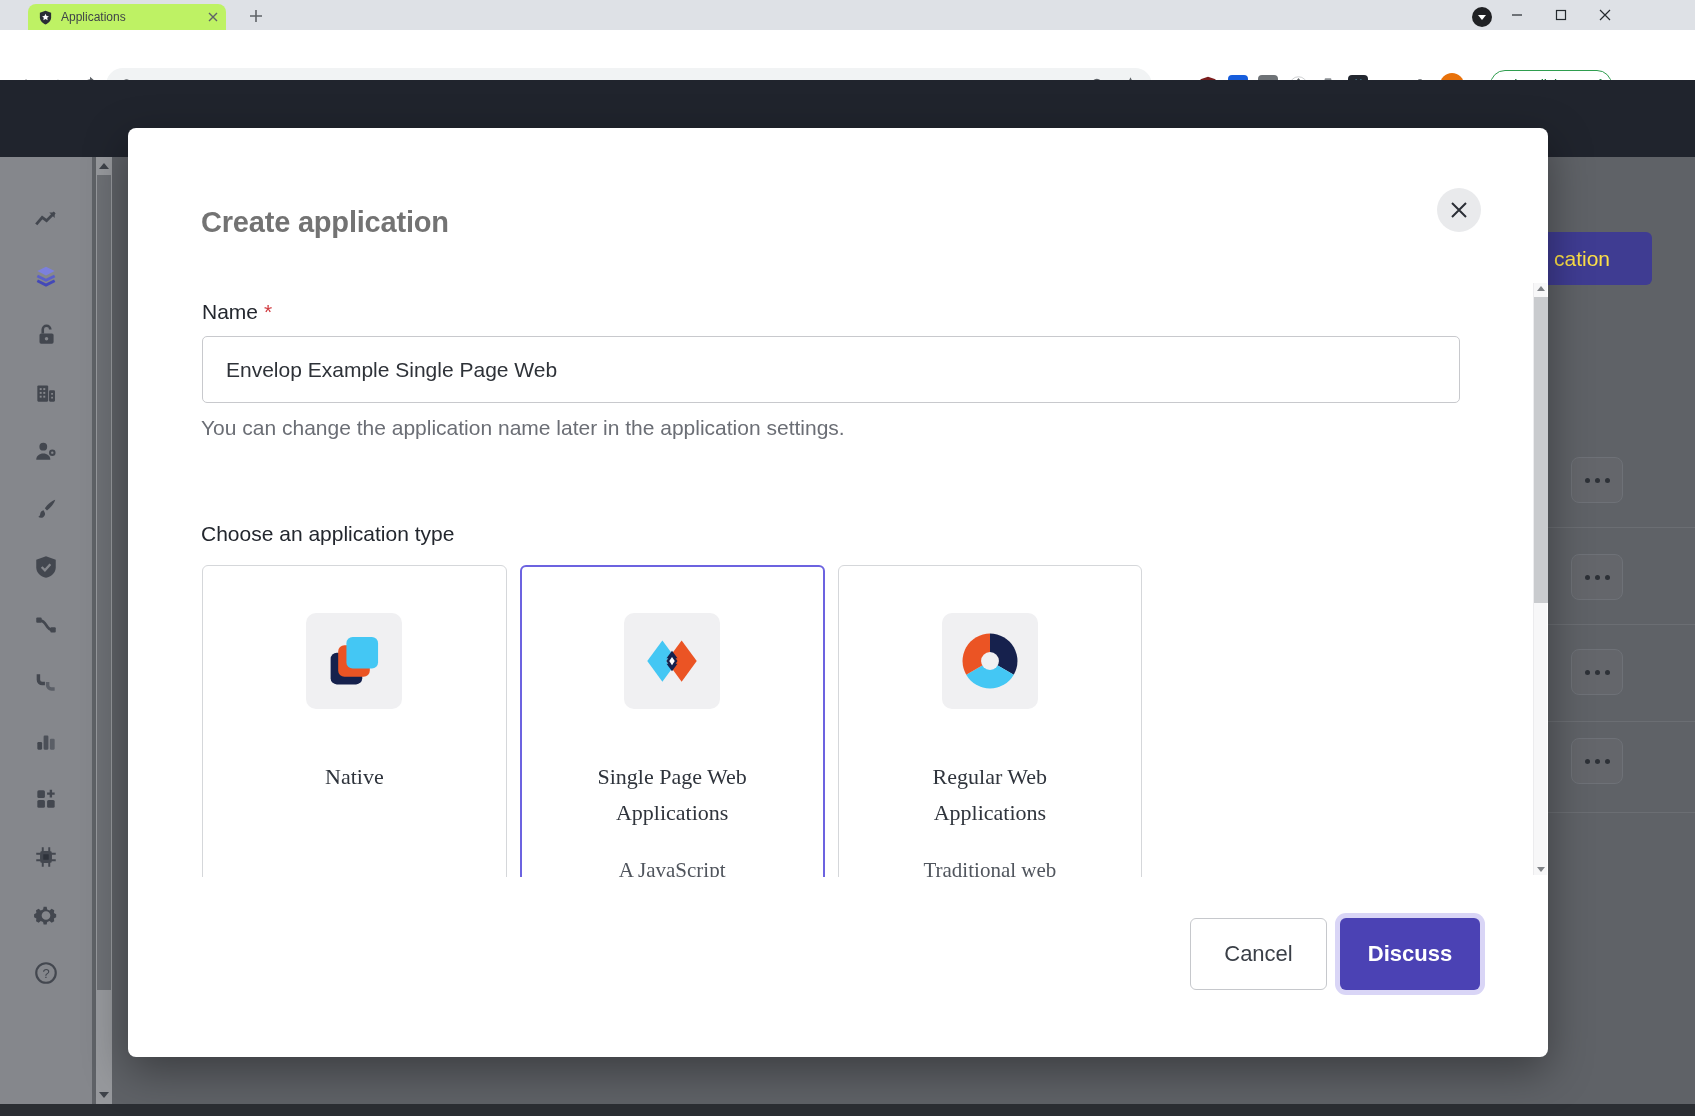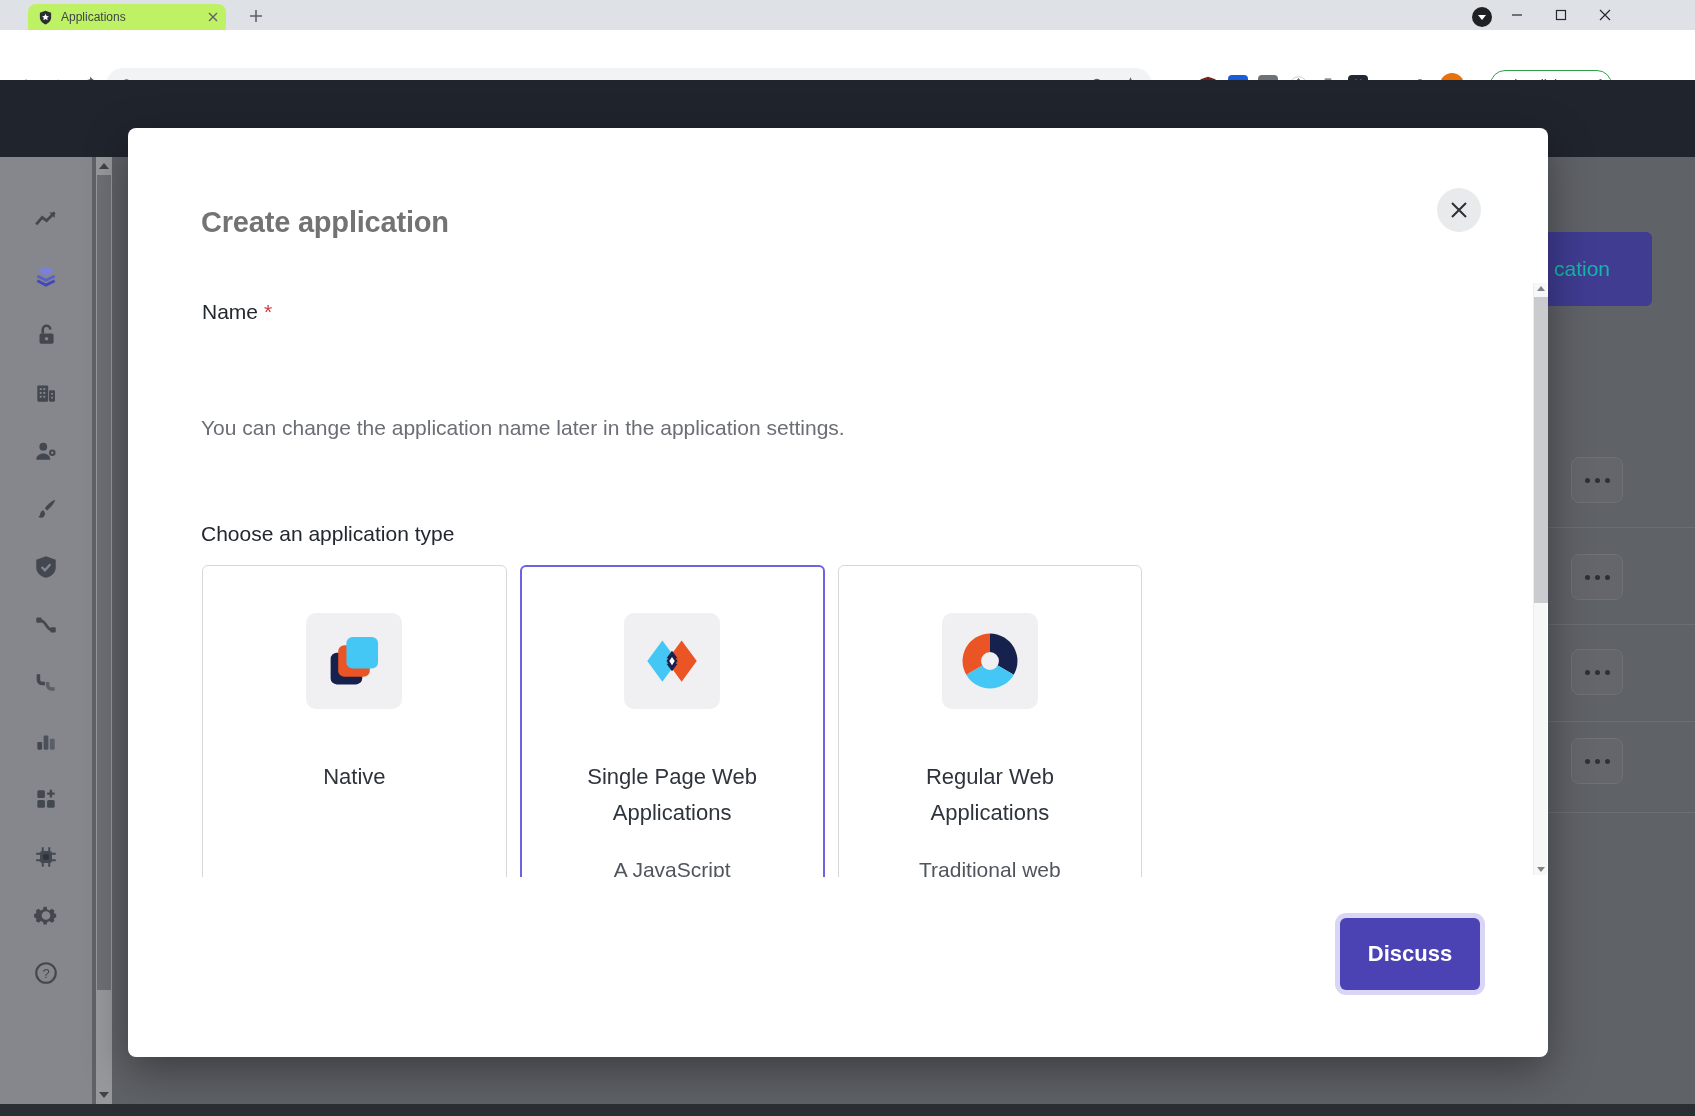--- a/index.html
+++ b/index.html
@@ -49,38 +49,38 @@
 
   .sidebar { position:absolute; left:0; top:157px; width:92px; height:947px; background:#85878c;
      display:flex; flex-direction:column; align-items:center; padding-top:49px; gap:32px; }
   .sicon { width:26px; height:26px; display:flex; align-items:center; justify-content:center; }
   .side-scroll { position:absolute; left:96px; top:157px; width:16px; height:947px; background:#97999d; }
   .side-scroll .thumb { position:absolute; left:1px; top:18px; width:14px; height:815px; background:#6d7075; }
   .tri-up { width:0;height:0;border-left:5px solid transparent;border-right:5px solid transparent;border-bottom:6px solid #3f434a; position:absolute; left:3px; top:6px; }
   .tri-dn { width:0;height:0;border-left:5px solid transparent;border-right:5px solid transparent;border-top:6px solid #3f434a; position:absolute; left:3px; bottom:6px; }
 
   .content { position:absolute; left:112px; top:157px; width:1583px; height:947px; background:#5f6267; }
-  .bg-create-btn { position:absolute; left:1436px; top:75px; width:104px; height:74px; background:#3f3c92; border-radius:0 6px 6px 0; display:flex; align-items:center; font-size:21px; color:#14b8a6; padding-left:6px; }
+  .bg-create-btn { position:absolute; left:1436px; top:75px; width:104px; height:53px; background:#3f3c92; border-radius:0 6px 6px 0; display:flex; align-items:center; font-size:21px; color:#fde047; padding-left:6px; }
   .meatball { position:absolute; left:1459px; width:52px; height:46px; border:1px solid #6e7177; border-radius:8px; background:rgba(255,255,255,0.03); display:flex; align-items:center; justify-content:center; gap:5px; }
   .meatball i { width:5px; height:5px; border-radius:50%; background:#2d3137; }
   .rowline { position:absolute; left:1436px; width:234px; height:1px; background:#6b6e73; }
   .bottomstrip { position:absolute; left:0; top:1104px; width:1695px; height:12px; background:#2b2e33; }
 
   
   .modal { position:absolute; left:128px; top:128px; width:1420px; height:929px; background:#fff; border-radius:8px; box-shadow:0 14px 44px rgba(0,0,0,0.38); }
   .m-title { position:absolute; left:73px; top:78px; font-size:29px; font-weight:600; color:#737373; letter-spacing:-0.2px; }
   .m-close { position:absolute; right:67px; top:60px; width:44px; height:44px; border-radius:50%; background:#e9eaec; display:flex; align-items:center; justify-content:center; cursor:pointer; }
   .m-body { position:absolute; left:0; top:150px; width:1420px; height:599px; overflow:hidden; }
   .name-label { position:absolute; left:74px; top:22px; font-size:21px; color:#23272e; }
   .req { color:#d13b40; margin-left:6px; }
   .name-input { position:absolute; left:74px; top:58px; width:1258px; height:67px; border:1px solid #c8c9cd; border-radius:5px; padding:0 23px; font-size:21px; color:#2e3238; font-family:"Liberation Sans",sans-serif; background:#fff; }
   .helper { position:absolute; left:73px; top:138px; font-size:21px; color:#6b6e75; }
   .choose-label { position:absolute; left:73px; top:244px; font-size:21px; color:#23272e; }
   .cards { position:absolute; left:74px; top:287px; width:1258px; display:grid; grid-template-columns:repeat(4,1fr); gap:13px; }
-  .card { height:420px; background:#fff; border:1px solid #d5d7da; border-radius:6px; text-align:center; cursor:pointer; }
+  .card { height:420px; background:#fff; border:1px solid #d5d7da; border-radius:6px; text-align:center; cursor:pointer;font-family:Liberation Serif, serif; }
   .card.selected { border:2px solid #6c63e0; }
   .card-icon { width:96px; height:96px; border-radius:10px; background:#f0f0f2; margin:47px auto 0; display:flex; align-items:center; justify-content:center; }
   .card.selected .card-icon { margin-top:46px; }
   .card-title { margin:50px auto 0; width:190px; font-size:22px; color:#2f343c; line-height:36px; }
   .card-desc { margin:21px auto 0; width:170px; font-size:21px; color:#50555d; line-height:36px; }
   .m-scroll { position:absolute; right:1px; top:155px; width:14px; height:592px; background:#f7f7f8; border-left:1px solid #ececee; }
   .m-scroll .thumb { position:absolute; left:0; top:14px; width:14px; height:306px; background:#c9cbce; }
   .m-tri-up { width:0;height:0;border-left:4px solid transparent;border-right:4px solid transparent;border-bottom:5px solid #808387; position:absolute; left:3px; top:3px; }
   .m-tri-dn { width:0;height:0;border-left:4px solid transparent;border-right:4px solid transparent;border-top:5px solid #808387; position:absolute; left:3px; bottom:3px; }
   .m-footer { position:absolute; right:68px; bottom:67px; display:flex; gap:13px; }
@@ -415,20 +415,21 @@
 <div class="modal">
   <div class="m-title">Create application</div>
   <div class="m-close">
     <svg width="18" height="18" viewBox="0 0 18 18">
         <path d="M2 2l14 14M16 2L2 16" stroke="#2b2f36" stroke-width="2"></path>
       </svg>
   </div>
 
   <div class="m-body">
     <div class="name-label"><span>Name</span><span class="req">*</span></div>
+    <input class="name-input" type="text" value="Envelop Example Single Page Web" style="">
     <div class="helper">You can change the application name later in the application settings.</div>
     <div class="choose-label">Choose an application type</div>
 
     <div class="cards">
 
       <div class="card">
         <div class="card-icon">
           <svg width="66" height="66" viewBox="0 0 96 96">
               <rect x="14" y="36" width="46" height="46" rx="9" fill="#16214d"></rect>
               <rect x="25" y="25" width="46" height="46" rx="9" fill="#eb5424"></rect>
@@ -470,15 +471,16 @@
     </div>
   </div>
 
   <div class="m-scroll">
     <span class="m-tri-up"></span>
     <span class="thumb"></span>
     <span class="m-tri-dn"></span>
   </div>
 
   <div class="m-footer">
+    <button class="btn btn-cancel">Cancel</button>
     <button class="btn btn-create">Discuss</button>
   </div>
 </div>
 
 </body></html>

